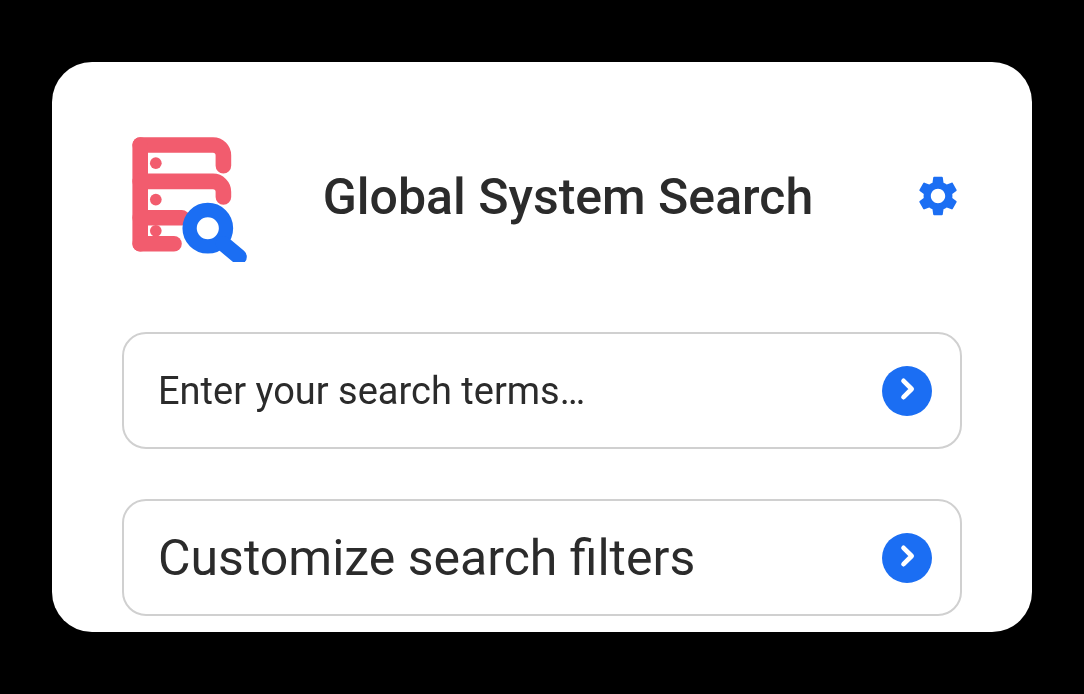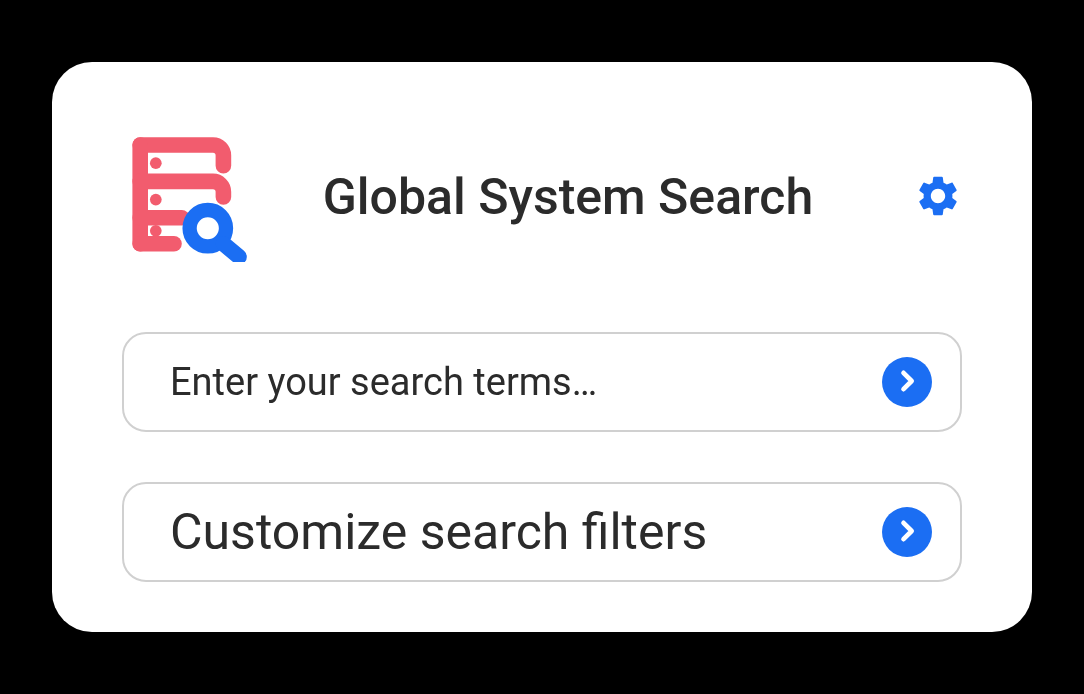--- a/index.html
+++ b/index.html
@@ -53,22 +53,22 @@
       display: flex;
       align-items: center;
       justify-content: center;
       flex-shrink: 0;
     }
     .field-row {
       display: flex;
       align-items: center;
       border: 2px solid #d0d0d0;
       border-radius: 24px;
-      height: 100px;
-      padding: 0 28px 0 46px;
+      height: 117px;
+      padding: 0 28px 0 34px;
       margin-bottom: 50px;
     }
     .field-row:last-child {
       margin-bottom: 0;
     }
     .field-input {
       flex: 1;
       border: none;
       outline: none;
       font-size: 38px;

